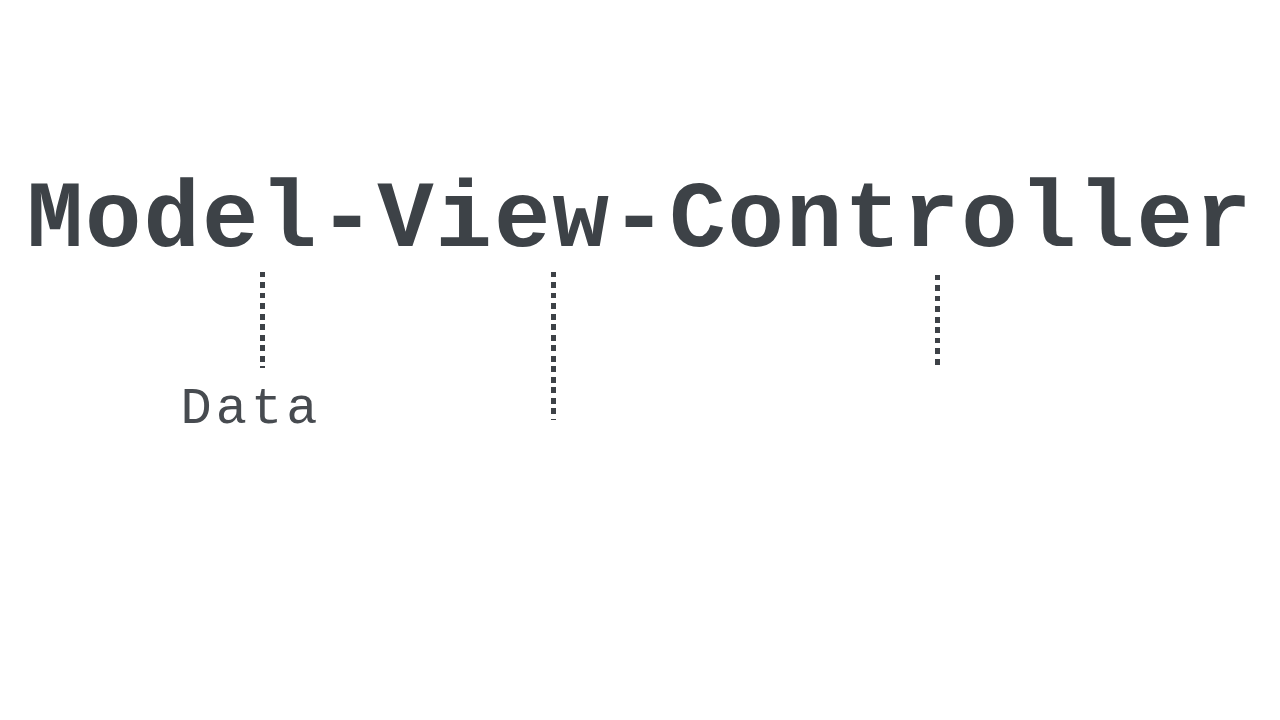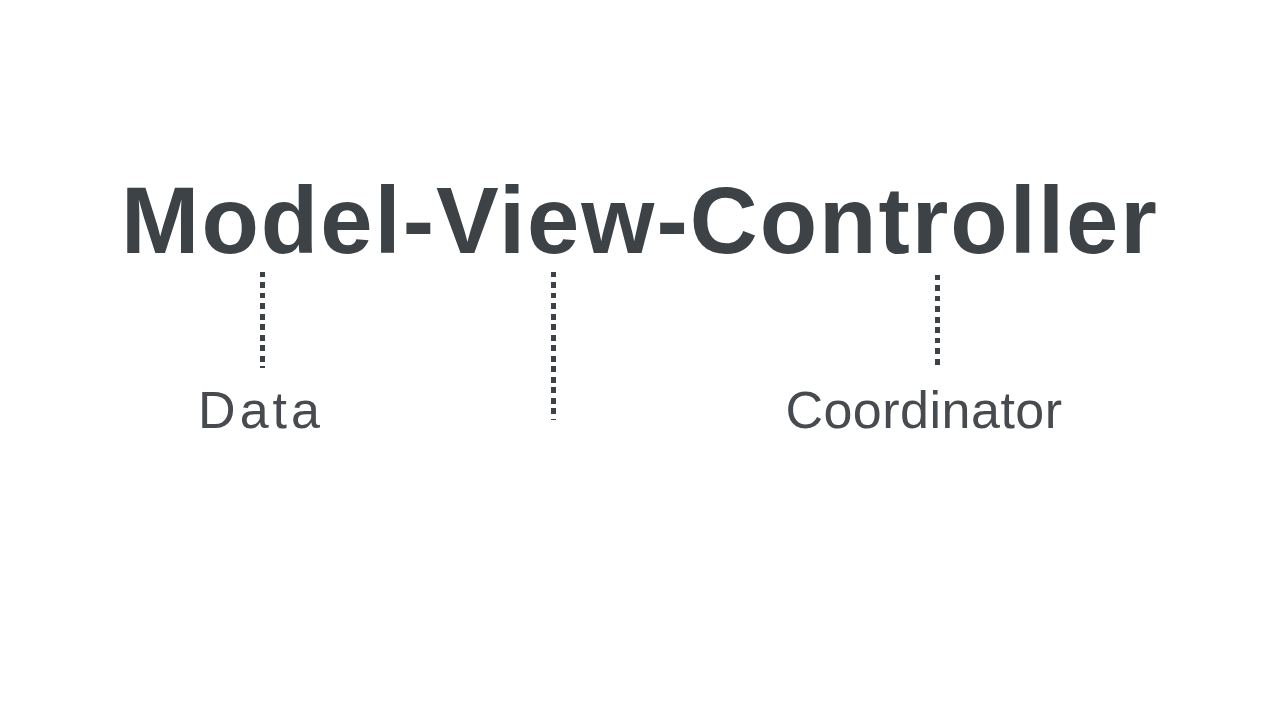--- a/index.html
+++ b/index.html
@@ -6,21 +6,21 @@
     margin: 0;
     padding: 0;
     background: #ffffff;
   }
   .canvas {
     position: relative;
     width: 1280px;
     height: 556px;
     background: var(--background, #ffffff);
     overflow: hidden;
-    font-family: Liberation Sans, sans-serif;
+    font-family: Liberation Mono, monospace;
   }
   .title {
     position: absolute;
     top: 174px;
     left: 0;
     right: 0;
     margin: 0;
     text-align: center;
     font-size: 94px;
     line-height: 94px;
@@ -45,35 +45,34 @@
   .connector.c-controller { left: 934.5px; top: 275px; height: 94px;  }
   .label {
     position: absolute;
     transform: translateX(-50%);
     font-size: 52px;
     line-height: 52px;
     font-weight: 300;
     color: var(--label-ink, #474b50);
     white-space: nowrap;
   }
-  .label.l-data          { left: 261px; top: 384px; letter-spacing: 4px;   }
+  .label.l-data          { left: 251px; top: 384px; letter-spacing: 4px;   }
   .label.l-userinterface { left: 550px; top: 436px; letter-spacing: 1.5px; }
   .label.l-coordinator   { left: 924px; top: 384px; letter-spacing: 0.5px; }
 </style>
 </head>
 <body>
 
 <div class="canvas">
 
   <h1 class="title">Model-View-Controller</h1>
 
   <div class="connector c-model"></div>
 
   <div class="connector c-view"></div>
 
   <div class="connector c-controller"></div>
 
   <div class="label l-data">Data</div>
 
 
-  <div class="label l-coordinator">Coordinator</div>
 
 </div>
 
 </body></html>

